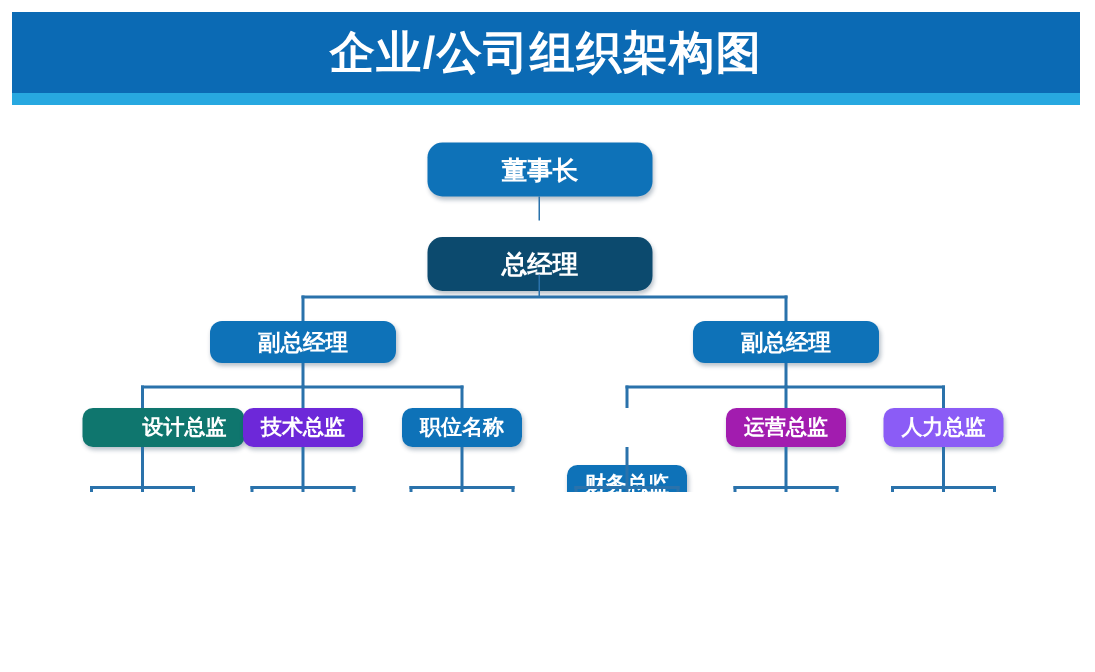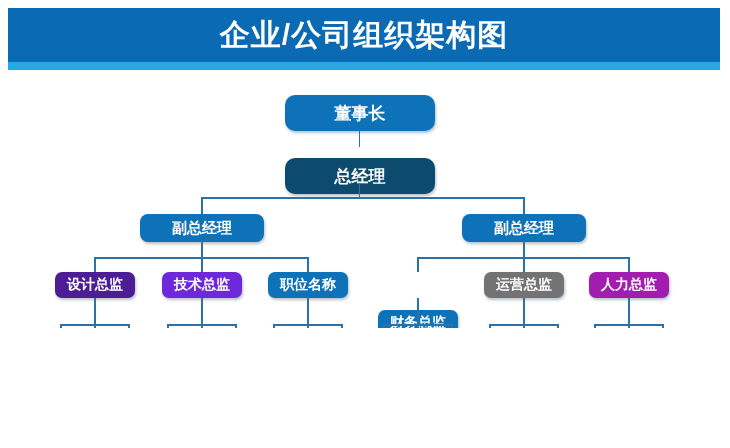--- a/index.html
+++ b/index.html
@@ -42,26 +42,26 @@
   </div>
   <div class="accent-strip" style="background: rgb(39, 168, 224);"></div>
 
   <div>
     <div class="node lvl-top" style="left: 285px; top: 95px; background: rgb(14, 114, 184);">董事长</div>
     <div class="node lvl-top" style="left: 285px; top: 158px; background: #0c4a6e;">总经理</div>
 
     <div class="node lvl-vp" style="left: 140px; top: 214px; background: rgb(14, 114, 184);">副总经理</div>
     <div class="node lvl-vp" style="left: 462px; top: 214px; background: rgb(14, 114, 184);">副总经理</div>
 
-    <div class="node lvl-dir" style="left: 55px; top: 272px; background: #4c1d95;">设计总监</div>
+    <div class="node lvl-dir" style="left: 55px; top: 272px; background: #0f766e; padding-left: 28px;">设计总监</div>
     <div class="node lvl-dir" style="left: 162px; top: 272px; background: #6d28d9;">技术总监</div>
     <div class="node lvl-dir" style="left: 268px; top: 272px; background: rgb(14, 114, 184);">职位名称</div>
     <div class="node lvl-dir" style="left: 378px; top: 272px; background: rgb(14, 114, 184); margin-top: 38px;">财务总监</div>
-    <div class="node lvl-dir" style="left: 484px; top: 272px; background: #737373;">运营总监</div>
-    <div class="node lvl-dir" style="left: 589px; top: 272px; background: #a21caf;">人力总监</div>
+    <div class="node lvl-dir" style="left: 484px; top: 272px; background: #a21caf;">运营总监</div>
+    <div class="node lvl-dir" style="left: 589px; top: 272px; background: #8b5cf6;">人力总监</div>
   </div>
 
 <div class="cline" style="left: 358.5px; top: 131px; width: 1.5px; height: 16px; background: rgb(42, 114, 171);"></div>
     <div class="cline" style="left: 358.5px; top: 183px; width: 1.5px; height: 15px; background: rgb(42, 114, 171);"></div>
     <div class="cline" style="left: 201px; top: 197px; width: 324px; height: 1.5px; background: rgb(42, 114, 171);"></div>
     <div class="cline" style="left: 201px; top: 197px; width: 1.5px; height: 17px; background: rgb(42, 114, 171);"></div>
     <div class="cline" style="left: 523px; top: 197px; width: 1.5px; height: 17px; background: rgb(42, 114, 171);"></div>
     <div class="cline" style="left: 201px; top: 242px; width: 1.5px; height: 16px; background: rgb(42, 114, 171);"></div>
     <div class="cline" style="left: 523px; top: 242px; width: 1.5px; height: 16px; background: rgb(42, 114, 171);"></div>
     <div class="cline" style="left: 94px; top: 257px; width: 215px; height: 1.5px; background: rgb(42, 114, 171);"></div>

